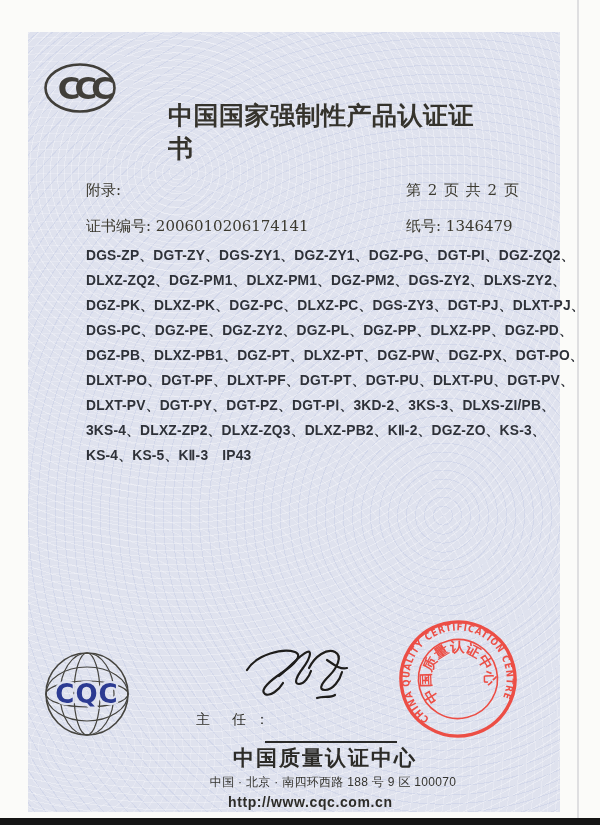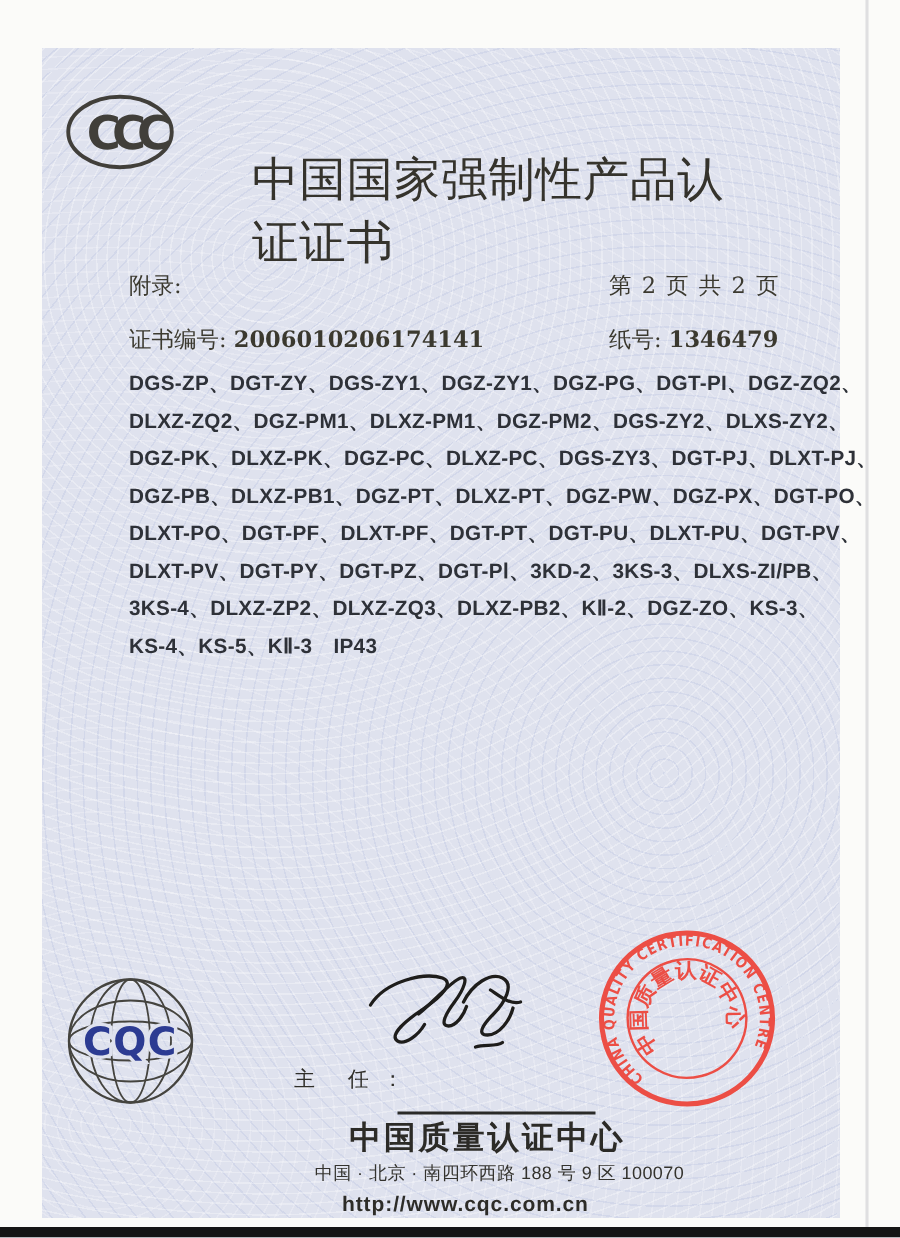--- a/index.html
+++ b/index.html
@@ -17,28 +17,28 @@
     position:absolute;left:28px;top:32px;width:532px;height:780px;
     background-color:#dfe2ee;
     background-image:
       repeating-radial-gradient(circle at 28% 18%, rgba(255,255,255,.30) 0 1px, rgba(0,0,0,0) 1px 7px),
       repeating-radial-gradient(circle at 78% 62%, rgba(178,188,222,.28) 0 1px, rgba(0,0,0,0) 1px 9px),
       repeating-radial-gradient(circle at 8% 92%, rgba(255,255,255,.22) 0 1px, rgba(0,0,0,0) 1px 8px);
   }
   .abs{position:absolute;}
   .title{
     left:140px;top:67px;width:320px;
-    font-size:31px;font-weight:normal;letter-spacing:.5px;color:#35332c;
+    font-size:25px;font-weight:bold;letter-spacing:.5px;color:#35332c;
   }
   .serifline{font-family:"DejaVu Serif","Liberation Serif",serif;color:#3b392f;font-size:15px;text-align:right;}
   .meta-left1{left:58px;top:149px;}
   .meta-right1{left:378px;top:149px;letter-spacing:1px;}
   .meta-left2{left:58px;top:185px;}
   .meta-right2{left:378px;top:185px;}
-  .meta-num{font-family:"DejaVu Serif","Liberation Serif",serif;font-weight:bold;}
+  .meta-num{font-family:"DejaVu Serif","Liberation Serif",serif;}
   .model-list{
     left:58px;top:211px;width:498px;
     font-size:13.8px;font-weight:bold;letter-spacing:.2px;
     color:#2e3138;line-height:25px;white-space:nowrap;
   }
   .note{left:58px;top:587px;font-size:14px;}
   .director{left:168px;top:679px;font-size:14px;letter-spacing:9px;color:#2f2e29;}
   .sig-line{left:237px;top:709px;width:132px;height:2px;background:#2a2a28;}
   .org-name{left:205px;top:712px;width:200px;font-size:21px;font-weight:bold;
     letter-spacing:2px;color:#2c2b27;}
@@ -70,20 +70,21 @@
   </div>
   <div class="abs serifline meta-right2">
     <span>纸号:</span>
     <span class="meta-num">1346479</span>
   </div>
 
   <div class="abs model-list">
       <div>DGS-ZP、DGT-ZY、DGS-ZY1、DGZ-ZY1、DGZ-PG、DGT-PI、DGZ-ZQ2、</div>
       <div>DLXZ-ZQ2、DGZ-PM1、DLXZ-PM1、DGZ-PM2、DGS-ZY2、DLXS-ZY2、</div>
       <div>DGZ-PK、DLXZ-PK、DGZ-PC、DLXZ-PC、DGS-ZY3、DGT-PJ、DLXT-PJ、</div>
+      <div>DGS-PC、DGZ-PE、DGZ-ZY2、DGZ-PL、DGZ-PP、DLXZ-PP、DGZ-PD、</div>
       <div>DGZ-PB、DLXZ-PB1、DGZ-PT、DLXZ-PT、DGZ-PW、DGZ-PX、DGT-PO、</div>
       <div>DLXT-PO、DGT-PF、DLXT-PF、DGT-PT、DGT-PU、DLXT-PU、DGT-PV、</div>
       <div>DLXT-PV、DGT-PY、DGT-PZ、DGT-PⅠ、3KD-2、3KS-3、DLXS-ZI/PB、</div>
       <div>3KS-4、DLXZ-ZP2、DLXZ-ZQ3、DLXZ-PB2、KⅡ-2、DGZ-ZO、KS-3、</div>
       <div>KS-4、KS-5、KⅡ-3　IP43</div>
     </div>
 
 
   <svg class="abs" style="left:16px;top:619px" width="86" height="86" viewBox="0 0 86 86">
     <circle cx="43" cy="43" r="41" fill="none" stroke="#45443f" stroke-width="1.6"></circle>

